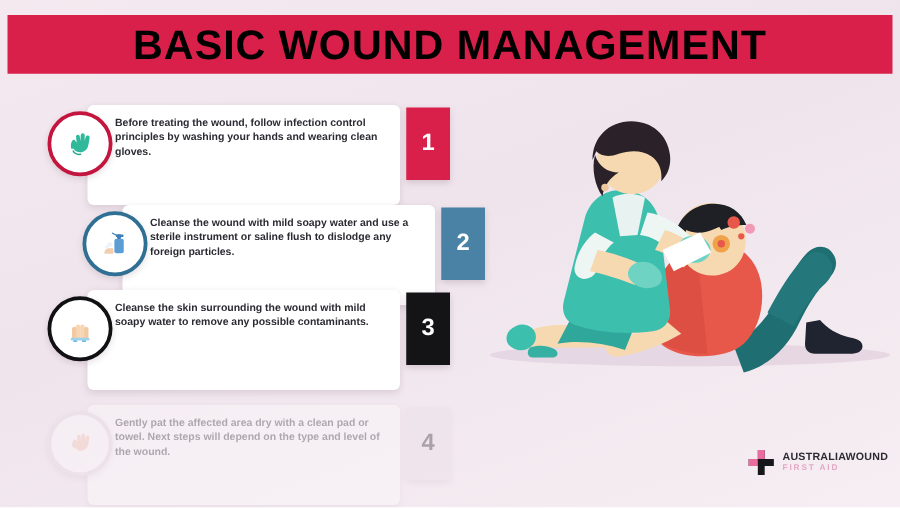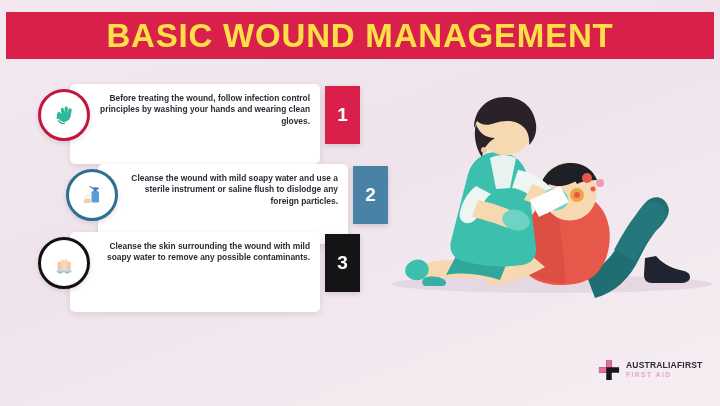--- a/index.html
+++ b/index.html
@@ -26,21 +26,21 @@
     left: 6px;
     top: 12px;
     width: 708px;
     height: 47px;
     background: #d9204a;
     display: flex;
     align-items: center;
     justify-content: center;
   }
   .banner-title {
-    color: #fde047;
+    color: #000000;
     font-size: 33px;
     font-weight: bold;
     letter-spacing: 0.8px;
     white-space: nowrap;
     font-family: "Liberation Sans", sans-serif;
   }
   
   .steps {
     position: absolute;
     left: 0;
@@ -61,21 +61,20 @@
 
   .step-card {
     position: absolute;
     left: 70px;
     top: 0;
     width: 250px;
     height: 80px;
     background: #ffffff;
     border-radius: 5px;
     box-shadow: 0 2px 6px rgba(120, 90, 110, 0.18);
-    text-align: right;
   }
   .step-text {
     position: absolute;
     left: 22px;
     top: 9px;
     width: 218px;
     font-size: 8.4px;
     line-height: 11.4px;
     font-weight: bold;
     color: #2b2b33;
@@ -219,20 +218,33 @@
           <path d="M8.6 22.4v-7.2c0-1 0.8-1.8 1.8-1.8s1.7 0.8 1.7 1.8v7.2z" fill="#f2c9a3"></path>
           <path d="M15.1 22.4v-9c0-1 0.8-1.8 1.8-1.8s1.8 0.8 1.8 1.8v9z" fill="#f7d6b4"></path>
           <path d="M18.3 22.4v-7.2c0-1 0.8-1.8 1.7-1.8s1.8 0.8 1.8 1.8v7.2z" fill="#f2c9a3"></path>
           <rect x="7.6" y="22.2" width="15" height="2.2" rx="1" fill="#9fd2ea"></rect>
           <rect x="9.6" y="24.1" width="3.2" height="1.5" rx="0.7" fill="#6fb9dc"></rect>
           <rect x="16.6" y="24.1" width="3.2" height="1.5" rx="0.7" fill="#6fb9dc"></rect>
         </svg>
       </div>
     </div>
 
+    <div class="step-row s4">
+      <div class="step-card">
+        <div class="step-text">Gently pat the affected area dry with a clean pad or towel. Next steps will depend on the type and level of the wound.</div>
+      </div>
+      <div class="step-badge">
+        <span>4</span>
+      </div>
+      <div class="step-icon" style="border:3.2px solid #e4d7e2">
+        <svg width="30" height="30" viewBox="0 0 30 30" aria-hidden="true">
+          <path d="M9 18c-0.5-2 -0.3-4.2 0.8-5.8 0.6-0.8 1.5-0.9 2.1-0.2l1.2 1.5-0.5-4.2c-0.1-0.9 0.5-1.6 1.4-1.6 0.7 0 1.3 0.5 1.4 1.3l0.4 3.5 0.3-4.3c0.1-0.9 0.8-1.5 1.6-1.4 0.7 0.1 1.3 0.7 1.3 1.5l-0.1 4.3 0.7-3.1c0.2-0.8 1-1.3 1.8-1.1 0.7 0.2 1.2 0.9 1.1 1.6l-0.8 4.9c-0.5 2.8-2.1 4.9-4.7 5.5-2.7 0.6-5.3-0.5-6-2.4z" fill="#f3c4b0"></path>
+        </svg>
+      </div>
+    </div>
 
   </div>
 
   <div class="illustration">
     <svg width="348" height="240" viewBox="0 0 348 240" aria-hidden="true">
 
       <ellipse cx="180" cy="206" rx="160" ry="9" fill="#e3d4e0" opacity="0.85"></ellipse>
 
       <path d="M214 196c14-4 27-18 38-38 7-13 14-26 22-34 7-7 17-6 21 2 4 7 1 14-5 20-9 9-16 21-22 33-10 22-26 36-45 41z" fill="#1f6f72"></path>
       <path d="M272 128c6-6 14-6 19 1 5 7 3 15-4 21-9 8-17 20-24 33l-21-11c8-15 18-33 30-44z" fill="#24787c"></path>
@@ -281,18 +293,18 @@
     </svg>
   </div>
 
   <div class="logo">
     <svg class="logo-mark" viewBox="0 0 24 24" aria-hidden="true">
       <path d="M9 1h6v8h8v6h-8v8H9v-8H1V9h8z" fill="#17171b"></path>
       <path d="M9 1h6v8h-6z" fill="#e86d9e"></path>
       <path d="M1 9h8v6H1z" fill="#e86d9e"></path>
     </svg>
     <div class="logo-text">
-      <div class="logo-line1"><span>AUSTRALIA</span><span class="wide">FIRST</span></div>
+      <div class="logo-line1"><span>AUSTRALIA</span><span class="wide">WOUND</span></div>
       <div class="logo-line2">FIRST AID</div>
     </div>
   </div>
 
 </div>
 
 </body></html>

